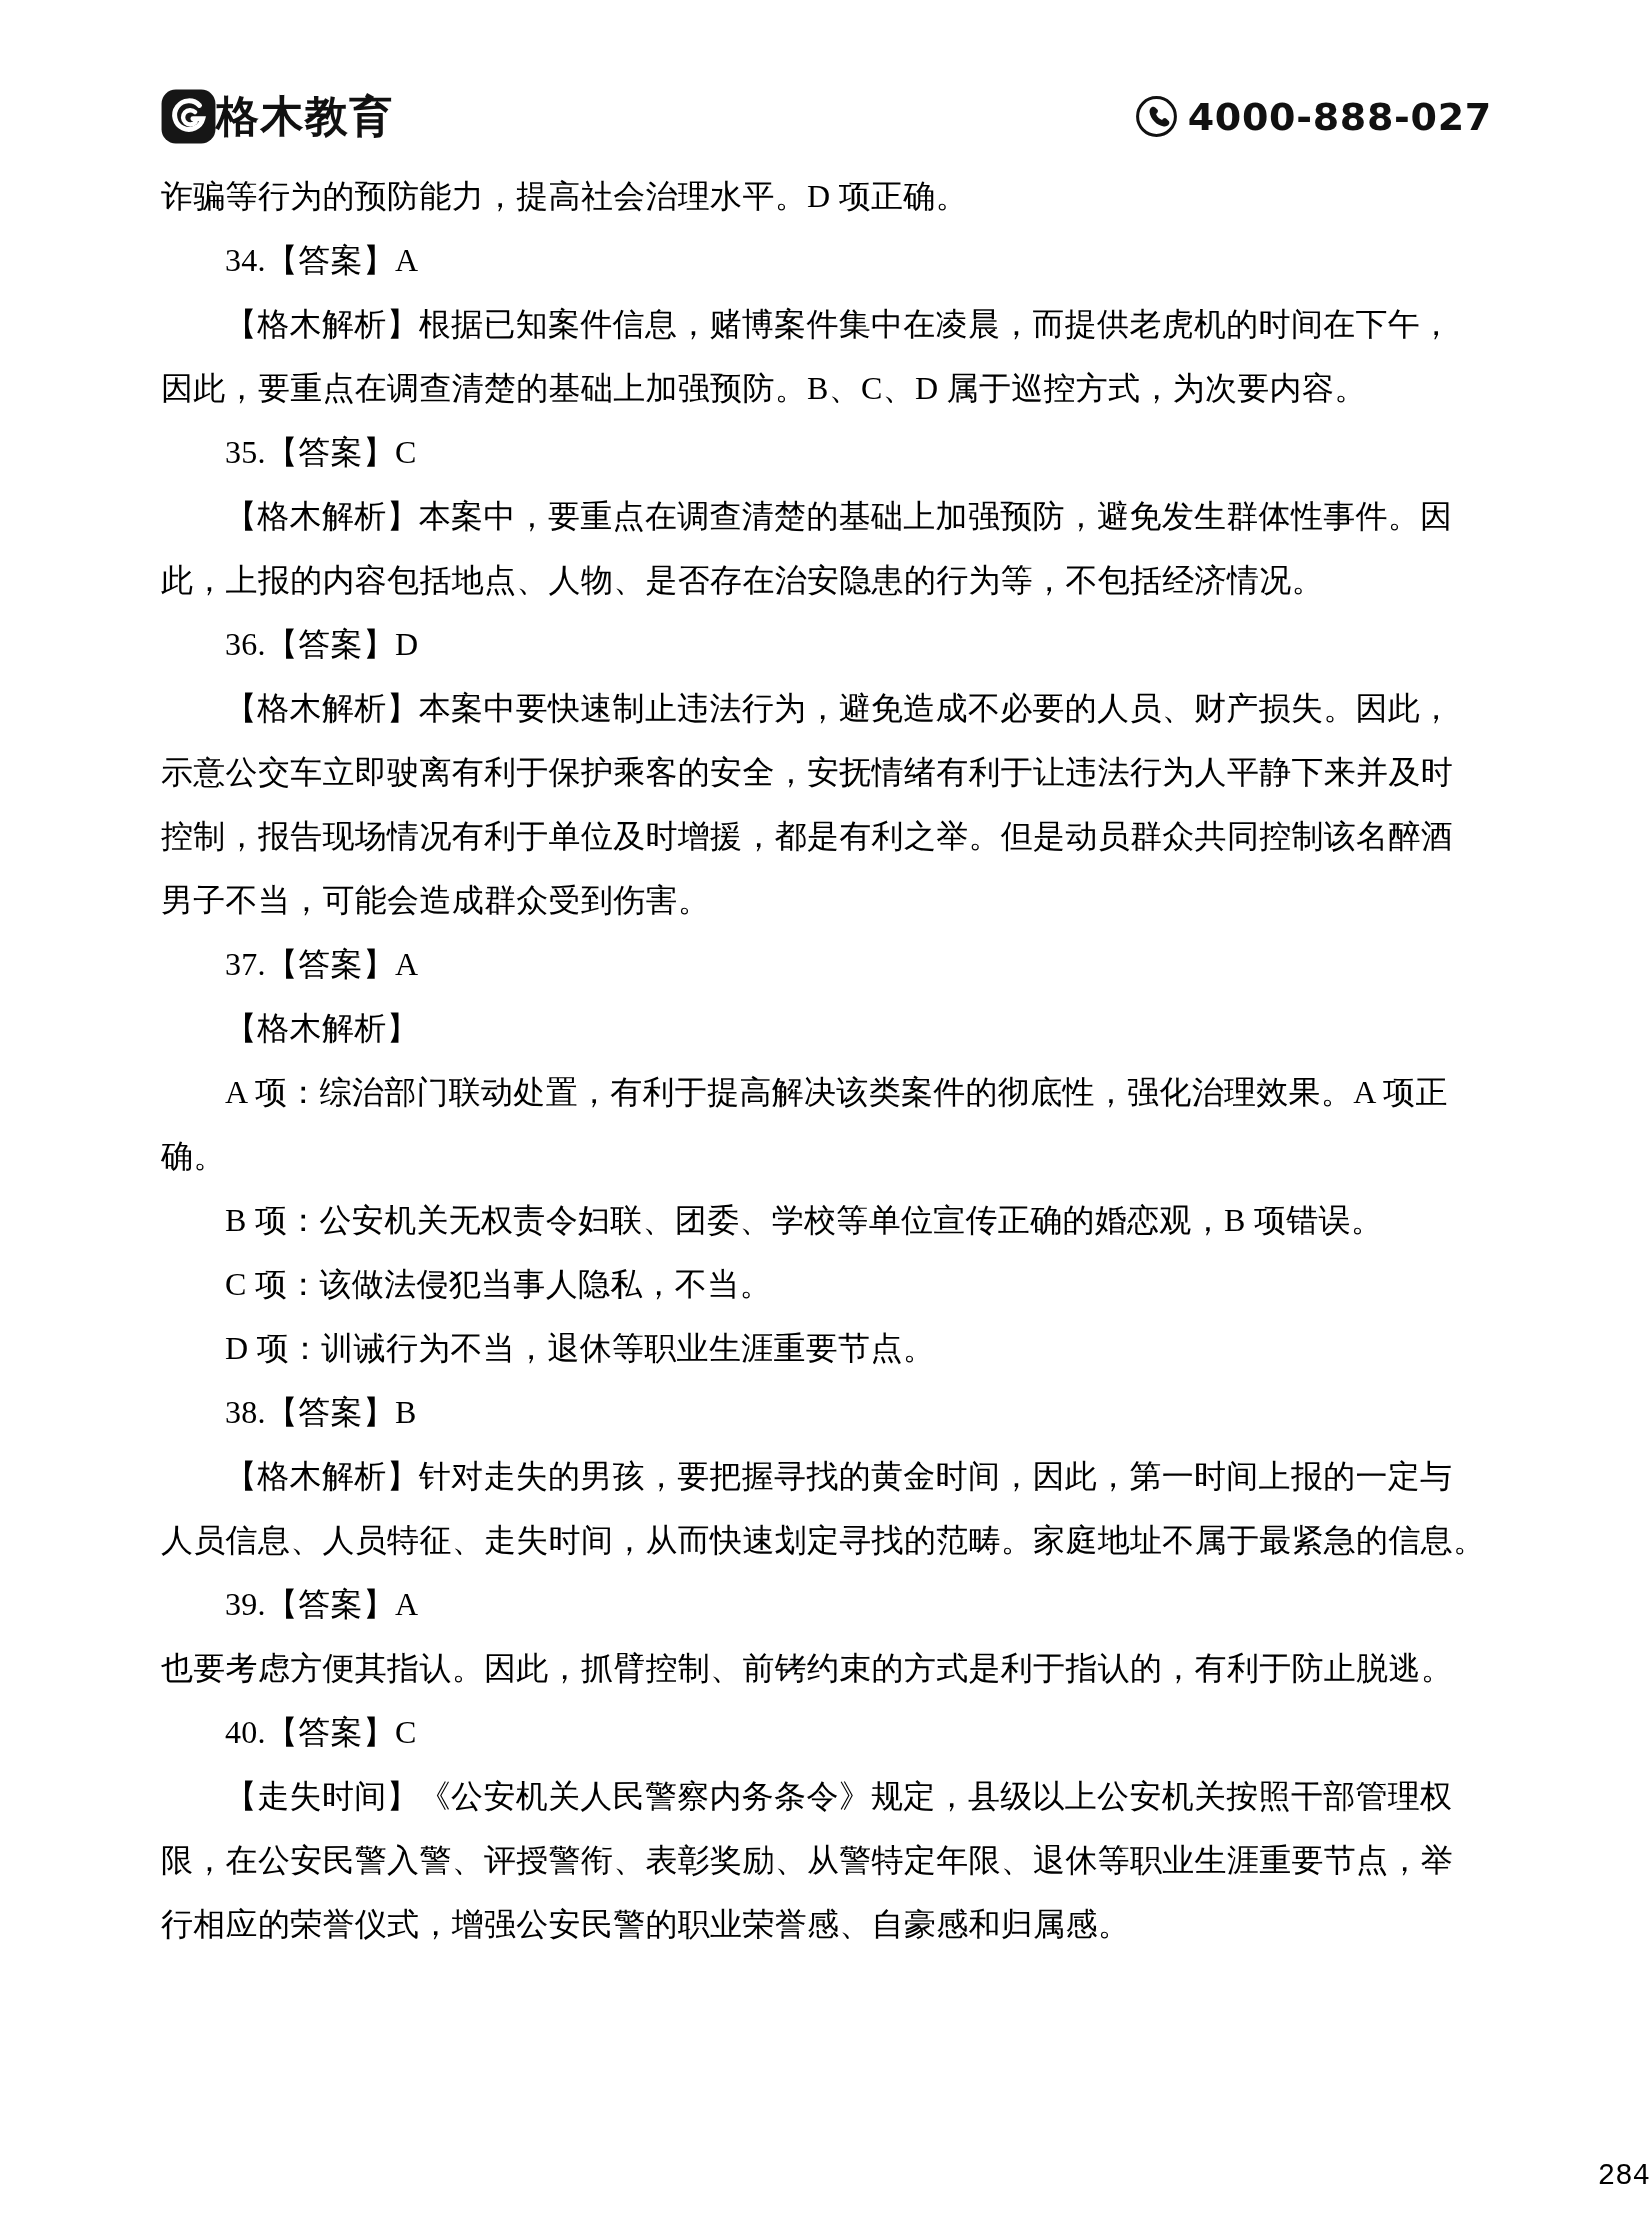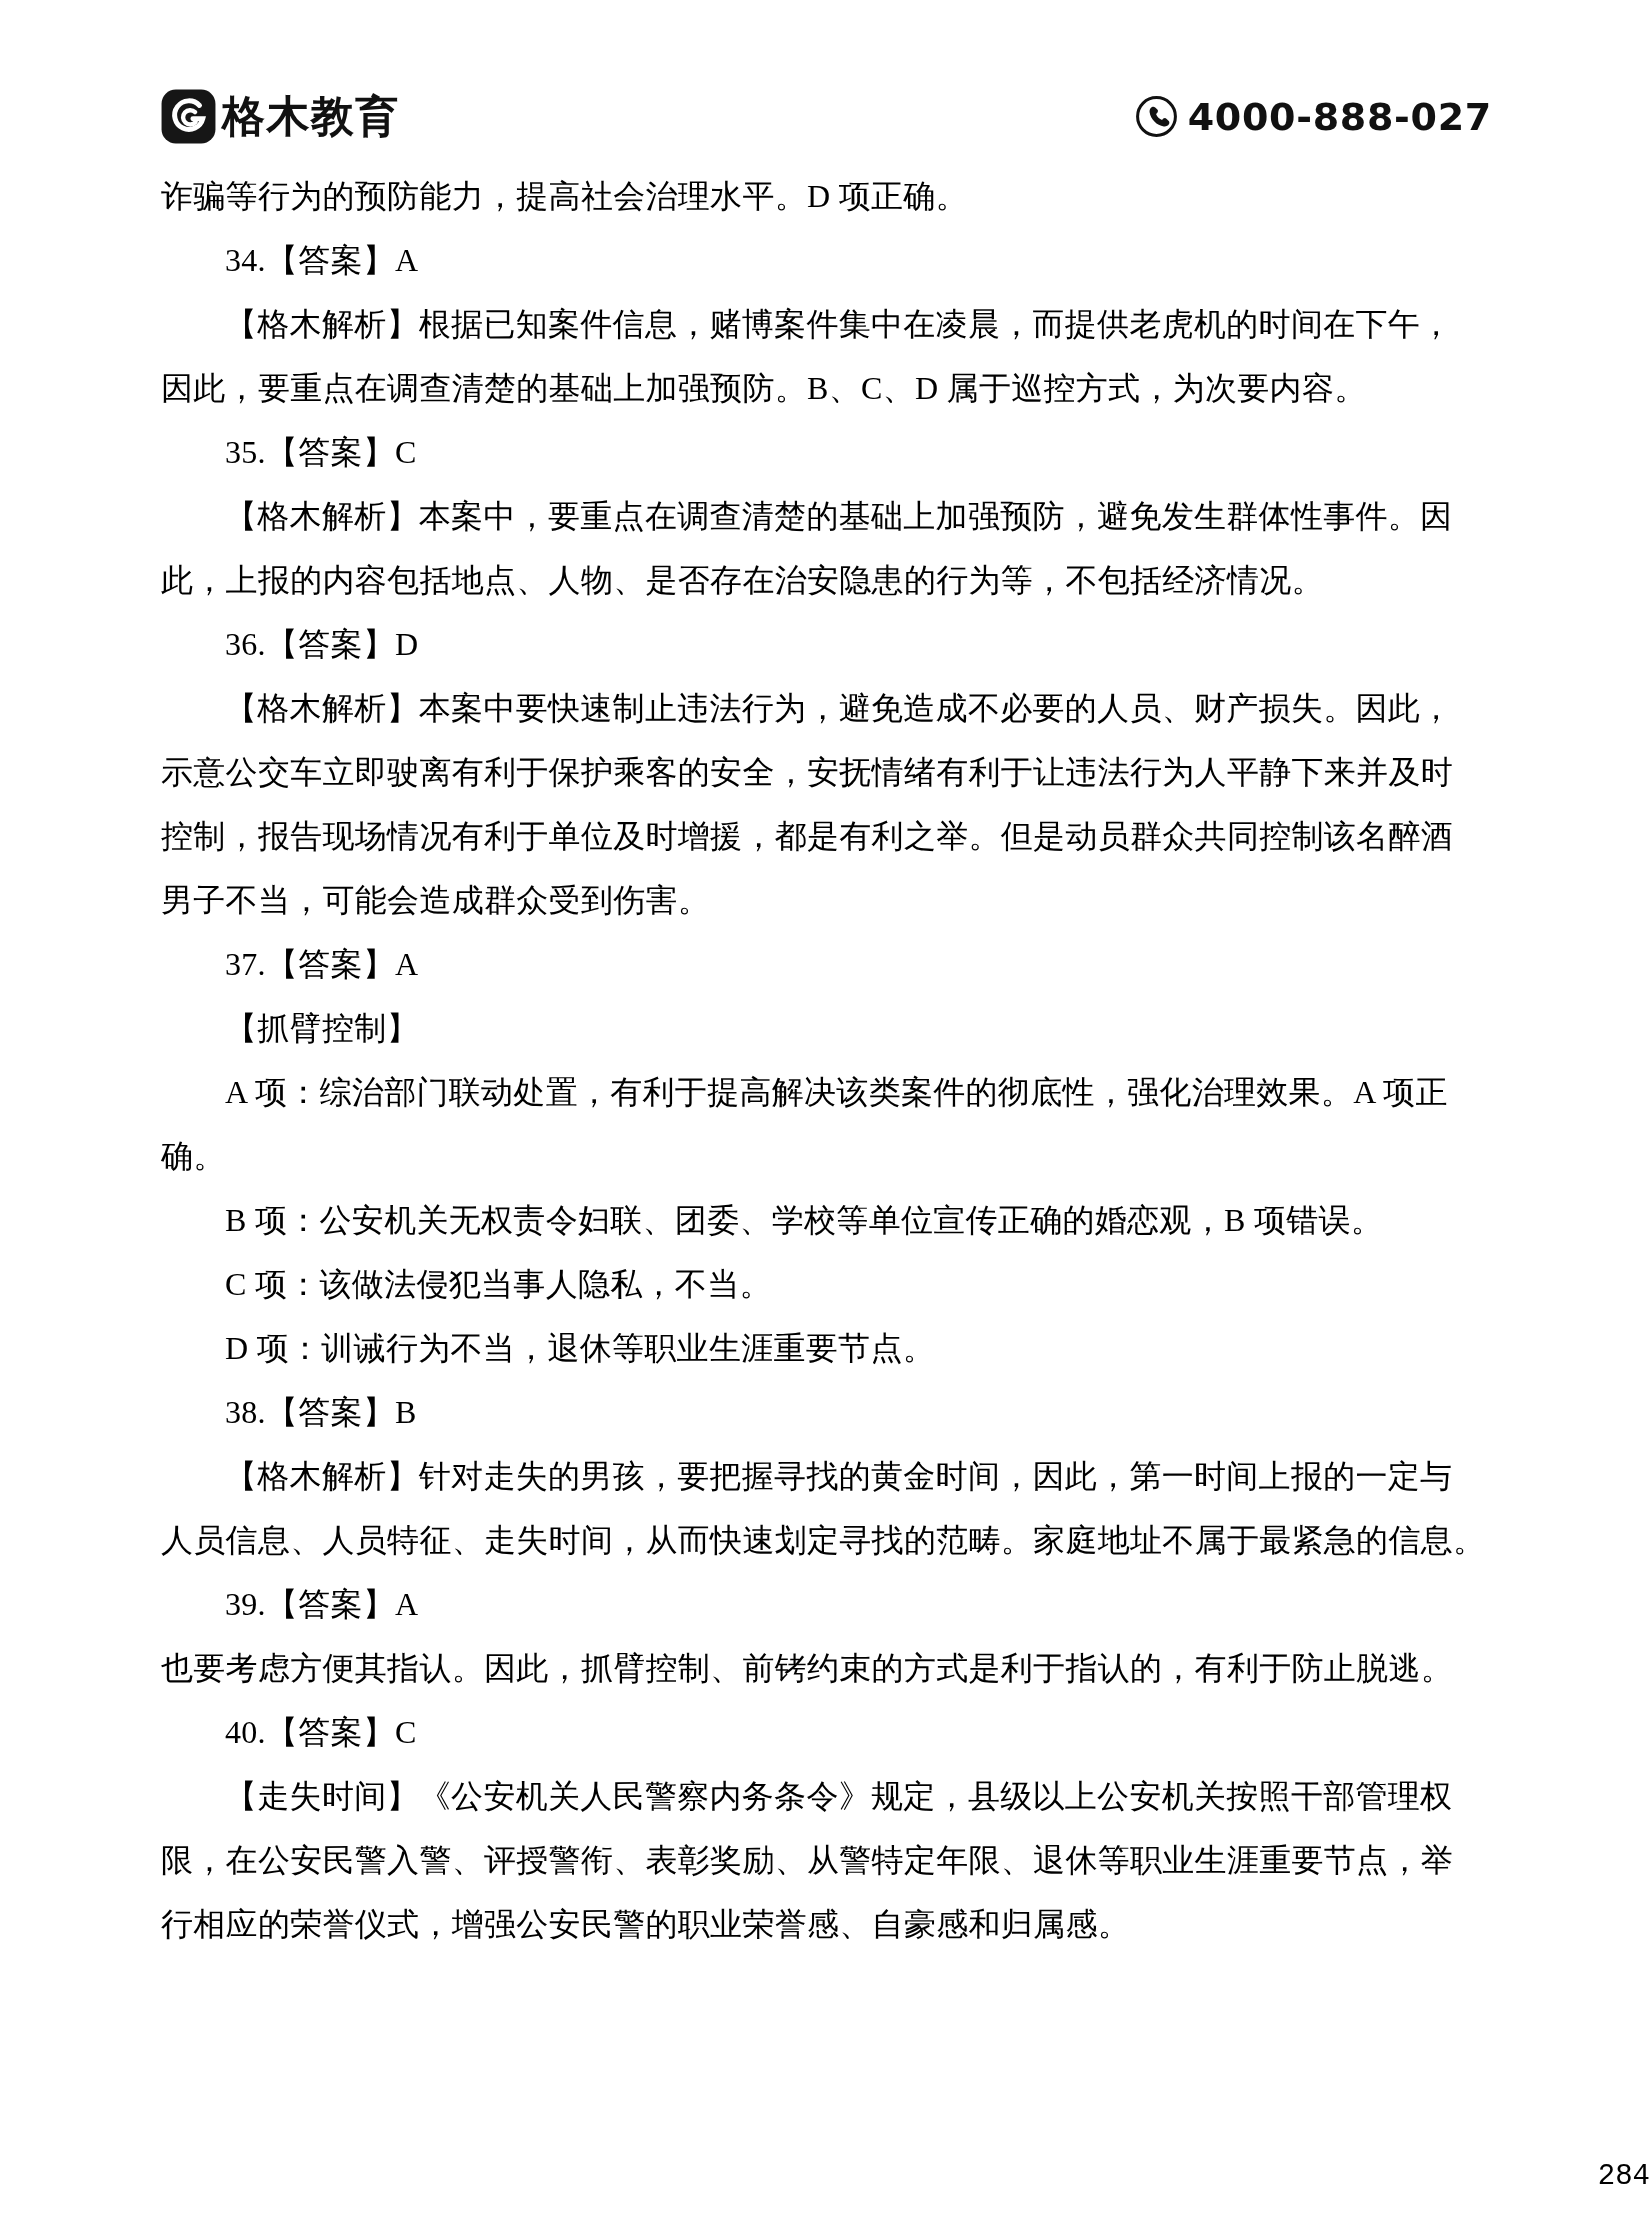--- a/index.html
+++ b/index.html
@@ -9,21 +9,21 @@
     background:#ffffff;
     color:#000;
     font-family:"Liberation Serif","DejaVu Serif",serif;
     overflow:hidden;
   }
   
   .hdr{
     position:absolute;left:161px;right:158px;top:89px;
     display:flex;justify-content:space-between;align-items:center;
   }
-  .brand{display:flex;align-items:center;gap:6px;}
+  .brand{display:flex;align-items:center;gap:0;}
   .logo-box{width:55px;height:55px;display:block;}
   .logo-box svg{width:55px;height:55px;display:block;}
   .brand-text{
     font-family:"Liberation Sans","DejaVu Sans",sans-serif;
     font-weight:800;font-size:43px;letter-spacing:1.4px;color:#111;
     line-height:1;
   }
   .phone{
     display:flex;align-items:center;gap:9.7px;
     font-family:"DejaVu Sans","Liberation Sans",sans-serif;
@@ -88,21 +88,21 @@
         <p class="line">因此，要重点在调查清楚的基础上加强预防。B、C、D 属于巡控方式，为次要内容。</p>
         <p class="line indent">35.【答案】C</p>
         <p class="line indent">【格木解析】本案中，要重点在调查清楚的基础上加强预防，避免发生群体性事件。因</p>
         <p class="line">此，上报的内容包括地点、人物、是否存在治安隐患的行为等，不包括经济情况。</p>
         <p class="line indent">36.【答案】D</p>
         <p class="line indent">【格木解析】本案中要快速制止违法行为，避免造成不必要的人员、财产损失。因此，</p>
         <p class="line">示意公交车立即驶离有利于保护乘客的安全，安抚情绪有利于让违法行为人平静下来并及时</p>
         <p class="line">控制，报告现场情况有利于单位及时增援，都是有利之举。但是动员群众共同控制该名醉酒</p>
         <p class="line">男子不当，可能会造成群众受到伤害。</p>
         <p class="line indent">37.【答案】A</p>
-        <p class="line indent">【抓臂控制】</p>
+        <p class="line indent">【格木解析】</p>
         <p class="line indent">A 项：综治部门联动处置，有利于提高解决该类案件的彻底性，强化治理效果。A 项正</p>
         <p class="line">确。</p>
         <p class="line indent">B 项：公安机关无权责令妇联、团委、学校等单位宣传正确的婚恋观，B 项错误。</p>
         <p class="line indent">C 项：该做法侵犯当事人隐私，不当。</p>
         <p class="line indent">D 项：训诫行为不当，退休等职业生涯重要节点。</p>
         <p class="line indent">38.【答案】B</p>
         <p class="line indent">【格木解析】针对走失的男孩，要把握寻找的黄金时间，因此，第一时间上报的一定与</p>
         <p class="line">人员信息、人员特征、走失时间，从而快速划定寻找的范畴。家庭地址不属于最紧急的信息。</p>
         <p class="line indent">39.【答案】A</p>
         <p class="line">也要考虑方便其指认。因此，抓臂控制、前铐约束的方式是利于指认的，有利于防止脱逃。</p>

